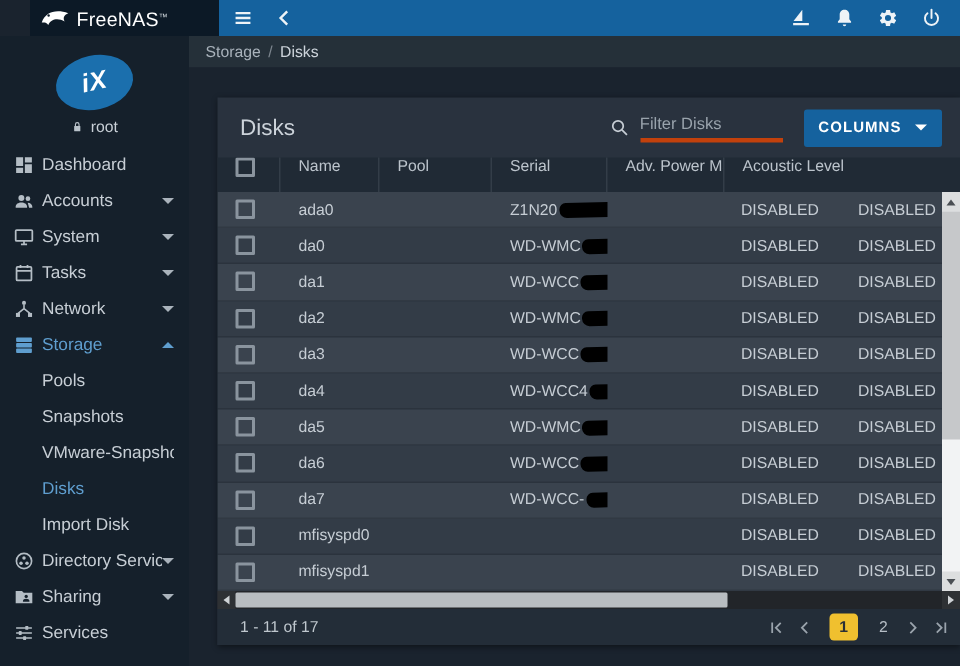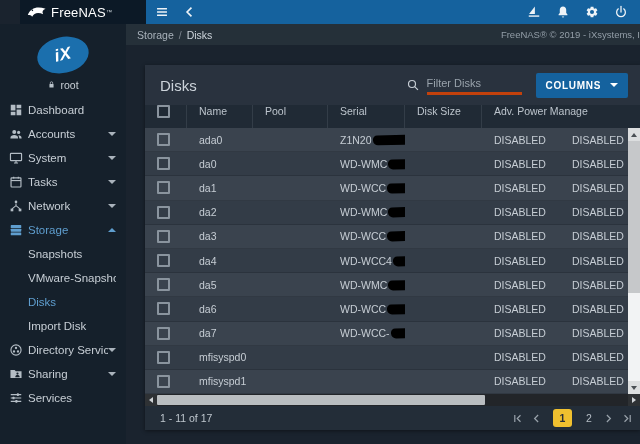--- a/index.html
+++ b/index.html
@@ -163,21 +163,20 @@
             </svg>
           </span>
       </span>
     </div>
   </header>
 
   <div class="breadcrumb-bar">
     <span class="crumb">Storage</span>
     <span class="crumb-sep">/</span>
     <span class="crumb-page">Disks</span>
-    <span class="copyright">FreeNAS® © 2019 - iXsystems, I</span>
   </div>
 
   <aside class="sidebar">
     <div class="ix-logo">iX</div>
     <div class="user-line">
       <span class="lock">
           <svg viewBox="0 0 24 24" xmlns="http://www.w3.org/2000/svg">
             <rect x="6.5" y="10.5" width="11" height="9.5" rx="1" fill="currentColor"></rect>
             <path d="M8.8 10.5V7.8a3.2 3.2 0 0 1 6.4 0v2.7" stroke="currentColor" stroke-width="2" fill="none"></path>
           </svg>
@@ -241,20 +240,24 @@
         <div class="nav-item active">
           <span class="nav-icon">
             <svg viewBox="0 0 24 24" xmlns="http://www.w3.org/2000/svg">
               <rect x="3" y="3.5" width="18" height="5" rx="1" fill="currentColor"></rect>
               <rect x="3" y="9.8" width="18" height="5" rx="1" fill="currentColor"></rect>
               <rect x="3" y="16.1" width="18" height="5" rx="1" fill="currentColor"></rect>
             </svg>
           </span>
           <span class="nav-label">Storage</span>
           <span class="nav-chevron up"></span>
+        </div>
+        <div class="nav-item sub">
+          <span class="nav-icon"></span>
+          <span class="nav-label">Pools</span>
         </div>
         <div class="nav-item sub">
           <span class="nav-icon"></span>
           <span class="nav-label">Snapshots</span>
         </div>
         <div class="nav-item sub">
           <span class="nav-icon"></span>
           <span class="nav-label">VMware-Snapshots</span>
         </div>
         <div class="nav-item sub active">
@@ -328,25 +331,25 @@
           </div>
           <div class="th" style="width: 66px;">
             <span>Name</span>
           </div>
           <div class="th" style="width: 75px;">
             <span>Pool</span>
           </div>
           <div class="th" style="width: 77px;">
             <span>Serial</span>
           </div>
-          <div class="th" style="width: 77px;">
-            <span>Disk Size</span>
-          </div>
           <div class="th" style="width: 78px;">
             <span>Adv. Power Manage</span>
+          </div>
+          <div class="th" style="width: 68px;">
+            <span>Acoustic Level</span>
           </div>
         </div>
 
       <div class="tbody">
         <div id="rows-host">
             <div class="row light">
               <div class="td" style="width: 42px;">
                 <span class="checkbox"></span>
               </div>
               <div class="td" style="width: 66px;">ada0</div>

